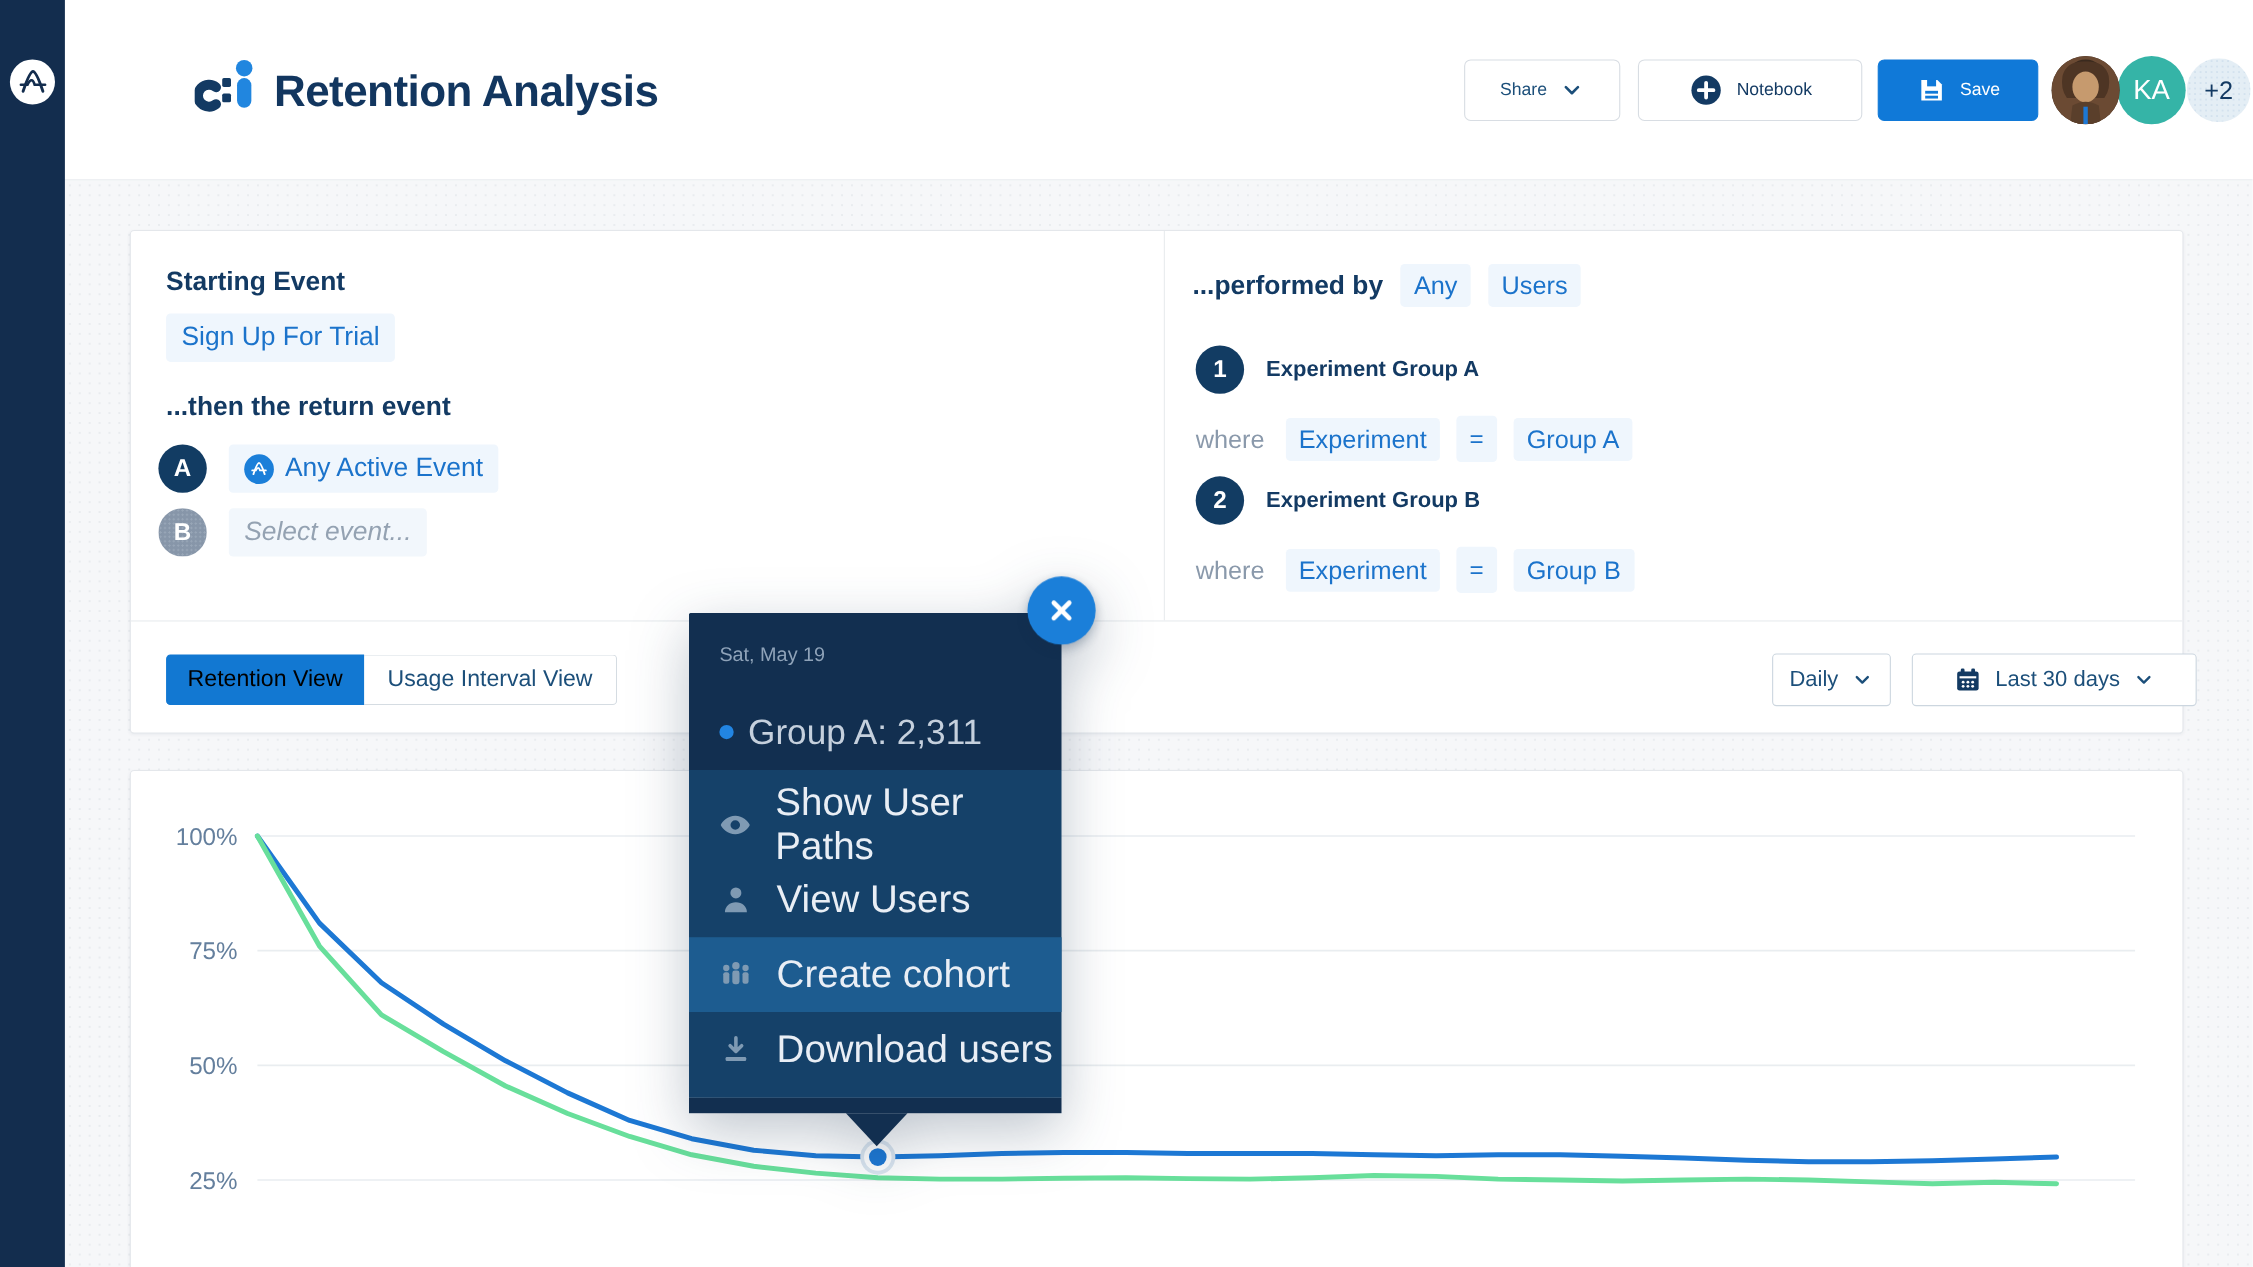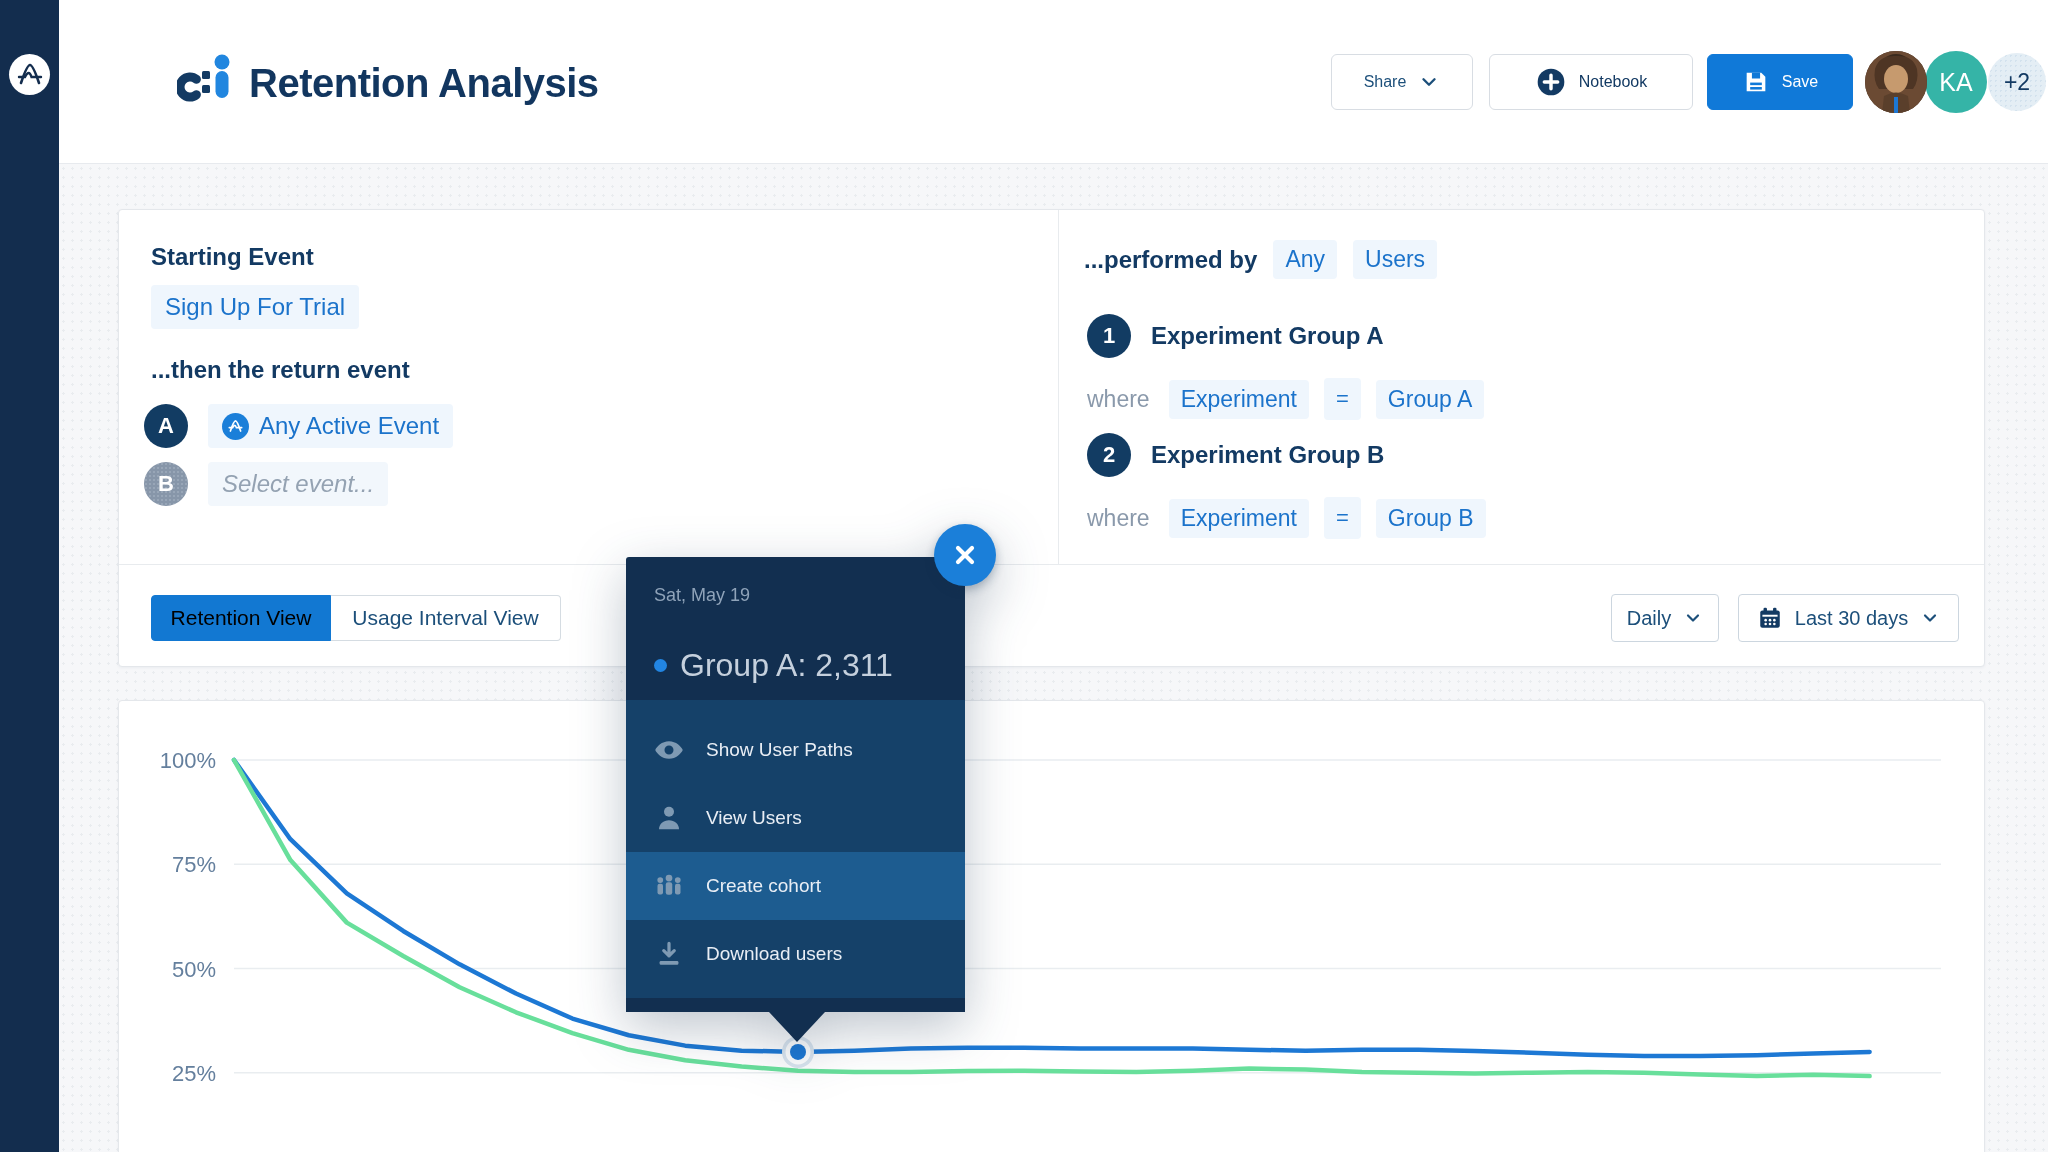--- a/index.html
+++ b/index.html
@@ -86,21 +86,21 @@
     width:27px; height:27px; border-radius:50%; background:#1b7fd9;
     display:flex; align-items:center; justify-content:center; flex:0 0 auto;
   }
   .q-div-v { position:absolute; left:939px; top:0; width:1px; height:354px; background:#e8ebee; }
   .q-div-h { position:absolute; left:0; top:354px; width:100%; height:1px; background:#e8ebee; }
 
   .q-performed { position:absolute; left:965px; top:30px; display:flex; align-items:center; gap:16px; }
   .seg-row { position:absolute; display:flex; align-items:center; gap:20px; }
   .seg-1 { left:968px; top:104px; }
   .seg-2 { left:968px; top:223px; }
-  .seg-name { font-size:24px; font-weight:bold; color:#133a63; }
+  .seg-name { font-size:20px; font-weight:bold; color:#133a63; }
   .where-row { position:absolute; display:flex; align-items:center; gap:15px; }
   .where-1 { left:968px; top:168px; }
   .where-2 { left:968px; top:287px; }
   .where-label { color:#8a99ab; font-size:23px; margin-right:4px; }
   .chip.op { font-size:22px; padding:8px 12px; }
 
   .toggle { position:absolute; left:32px; top:385px; height:46px; display:flex; }
   .toggle button {
     height:46px; font-size:21px; cursor:pointer; font-family:"Liberation Sans", sans-serif;
     border:1.5px solid #d5dce2; background:#fff; color:#1c4f7a;
@@ -110,21 +110,21 @@
     border-radius:4px 0 0 4px; width:180px; position:relative; z-index:1;
   }
   .toggle .t-inactive { border-left:none; border-radius:0 4px 4px 0; width:230px; }
 
   .dd {
     position:absolute; top:384px; height:48px; display:flex; align-items:center; justify-content:center;
     gap:12px; border:1.5px solid #ccd6df; border-radius:4px; background:#fff;
     color:#1c4f7a; font-size:20px; cursor:pointer;
   }
   .dd-daily { left:1492px; width:108px; }
-  .dd-range { left:1619px; width:221px; }
+  .dd-range { left:1619px; width:259px; }
 
   
   .chart-card svg { position:absolute; left:0; top:0; }
   .gridline { stroke:#e9edf0; stroke-width:1.5; }
   .ytick { fill:#647f9d; font-size:22px; font-family:"Liberation Sans", sans-serif; text-anchor:end; }
 
   
   .tooltip {
     position:absolute; left:626px; top:557px; width:339px; z-index:20;
     filter:drop-shadow(0 16px 26px rgba(20,45,75,.28));
@@ -133,21 +133,21 @@
   .tt-date { position:absolute; left:28px; top:28px; font-size:18px; color:#8fa3b9; }
   .tt-value { position:absolute; left:28px; top:90px; display:flex; align-items:center; gap:13px; }
   .tt-value .pt { width:13px; height:13px; border-radius:50%; background:#2285e2; }
   .tt-value span.v { font-size:32px; color:#c5d0dd; }
   .tt-menu { background:#154169; padding:16px 0 10px 0; }
   .tt-item {
     height:68px; display:flex; align-items:center; gap:22px; padding-left:28px;
     cursor:pointer; width:100%; border:none; background:transparent; text-align:left;
     font-family:"Liberation Sans", sans-serif;
   }
-  .tt-item .lbl { font-size:19px; color:#e9eef5; }
+  .tt-item .lbl { font-size:35px; color:#e9eef5; }
   .tt-item.active { background:#1d5c90; }
   .tt-foot { background:#122f50; height:14px; }
   .tt-caret { width:0; height:0; margin-left:143px;
     border-left:28px solid transparent; border-right:28px solid transparent;
     border-top:30px solid #122f50; }
   .tt-close {
     position:absolute; left:308px; top:-33px; width:62px; height:62px; border-radius:50%;
     background:#1b7fd9; border:none; cursor:pointer; z-index:21;
     display:flex; align-items:center; justify-content:center;
     box-shadow:0 4px 10px rgba(20,45,75,.3);

